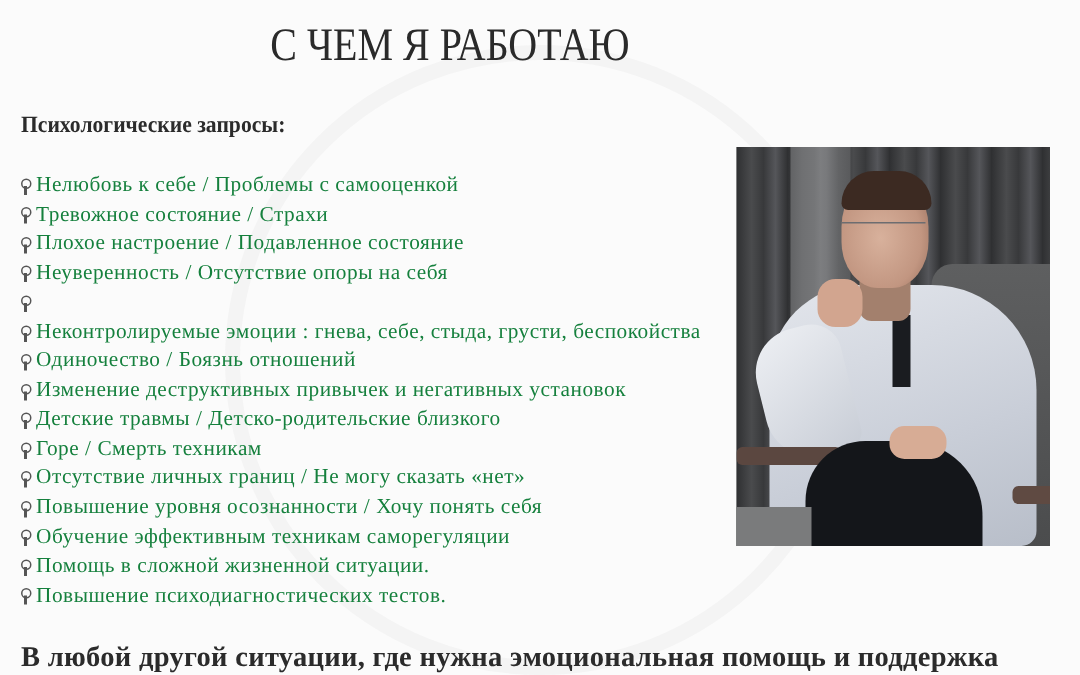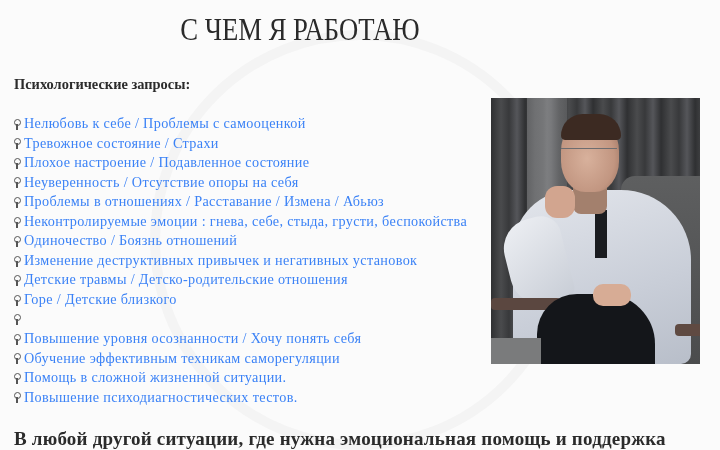--- a/index.html
+++ b/index.html
@@ -34,21 +34,21 @@
       transform: scaleX(0.93); transform-origin: 0 0;
       white-space: nowrap;
     }
     .req-list {
       position: absolute; left: 14px; top: 114px;
       list-style: none;
     }
     .req-item {
       height: 19.55px; line-height: 19.55px;
       font-family: "Liberation Serif", "DejaVu Serif", serif;
-      font-size: 14.2px; color: #3b82f6;
+      font-size: 14.2px; color: #15803d;
       white-space: nowrap;
       display: flex; align-items: center;
       letter-spacing: 0.35px;
     }
     .pin-icon {
       display: inline-block; position: relative;
       width: 6px; height: 12px; margin-right: 4px; flex: 0 0 6px;
     }
     .pin-icon::before {
       content: ""; position: absolute; left: 0; top: 1px;
@@ -183,44 +183,44 @@
     <li class="req-item">
         <span class="pin-icon"></span>
         <span>Плохое настроение / Подавленное состояние</span>
       </li>
     <li class="req-item">
         <span class="pin-icon"></span>
         <span>Неуверенность / Отсутствие опоры на себя</span>
       </li>
     <li class="req-item">
         <span class="pin-icon"></span>
-        <span>Проблемы в отношениях / Расставание / Измена / Абьюз</span>
       </li>
     <li class="req-item">
         <span class="pin-icon"></span>
         <span>Неконтролируемые эмоции : гнева, себе, стыда, грусти, беспокойства</span>
       </li>
     <li class="req-item">
         <span class="pin-icon"></span>
         <span>Одиночество / Боязнь отношений</span>
       </li>
     <li class="req-item">
         <span class="pin-icon"></span>
         <span>Изменение деструктивных привычек и негативных установок</span>
       </li>
     <li class="req-item">
         <span class="pin-icon"></span>
-        <span>Детские травмы / Детско-родительские отношения</span>
-      </li>
-    <li class="req-item">
-        <span class="pin-icon"></span>
-        <span>Горе / Детские близкого</span>
-      </li>
-    <li class="req-item">
-        <span class="pin-icon"></span>
+        <span>Детские травмы / Детско-родительские близкого</span>
+      </li>
+    <li class="req-item">
+        <span class="pin-icon"></span>
+        <span>Горе / Смерть техникам</span>
+      </li>
+    <li class="req-item">
+        <span class="pin-icon"></span>
+        <span>Отсутствие личных границ / Не могу сказать «нет»</span>
       </li>
     <li class="req-item">
         <span class="pin-icon"></span>
         <span>Повышение уровня осознанности / Хочу понять себя</span>
       </li>
     <li class="req-item">
         <span class="pin-icon"></span>
         <span>Обучение эффективным техникам саморегуляции</span>
       </li>
     <li class="req-item">

